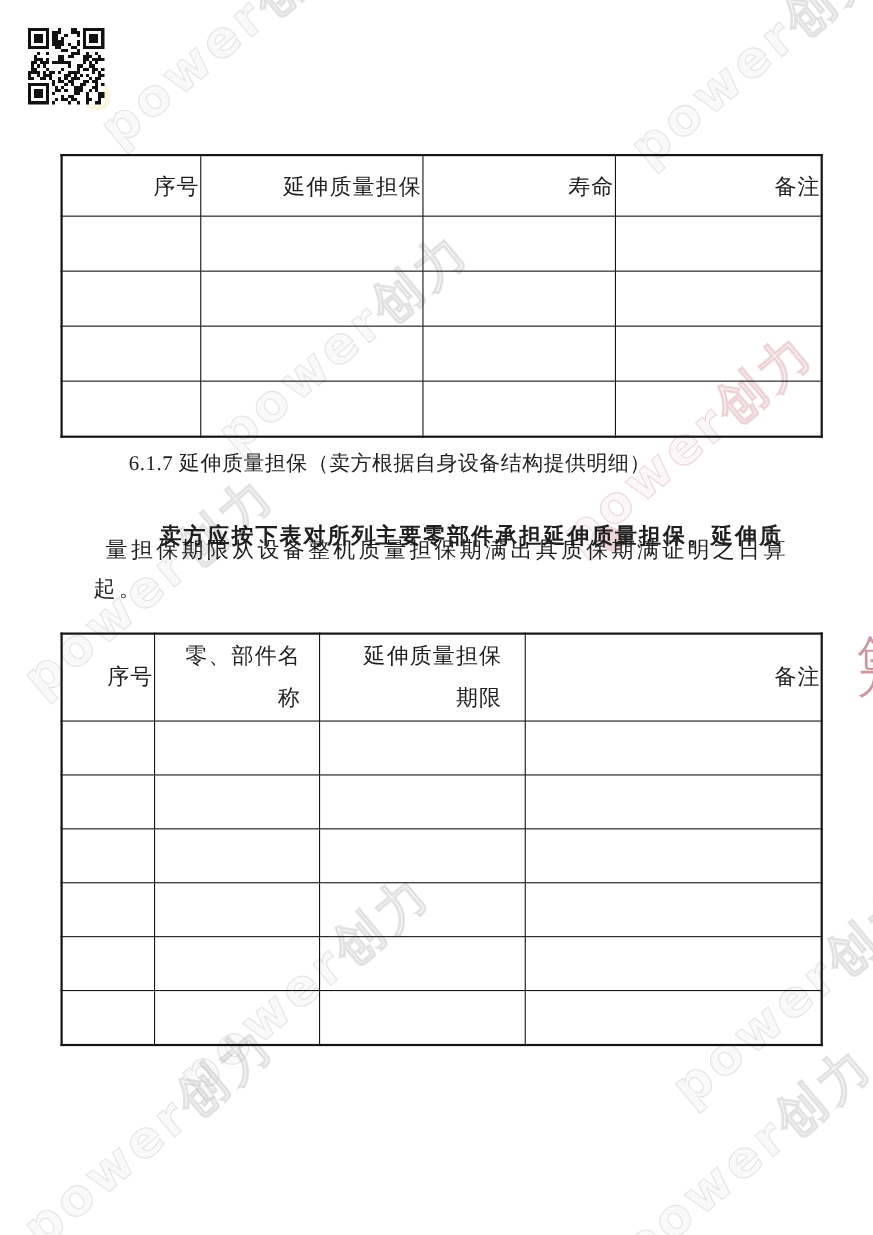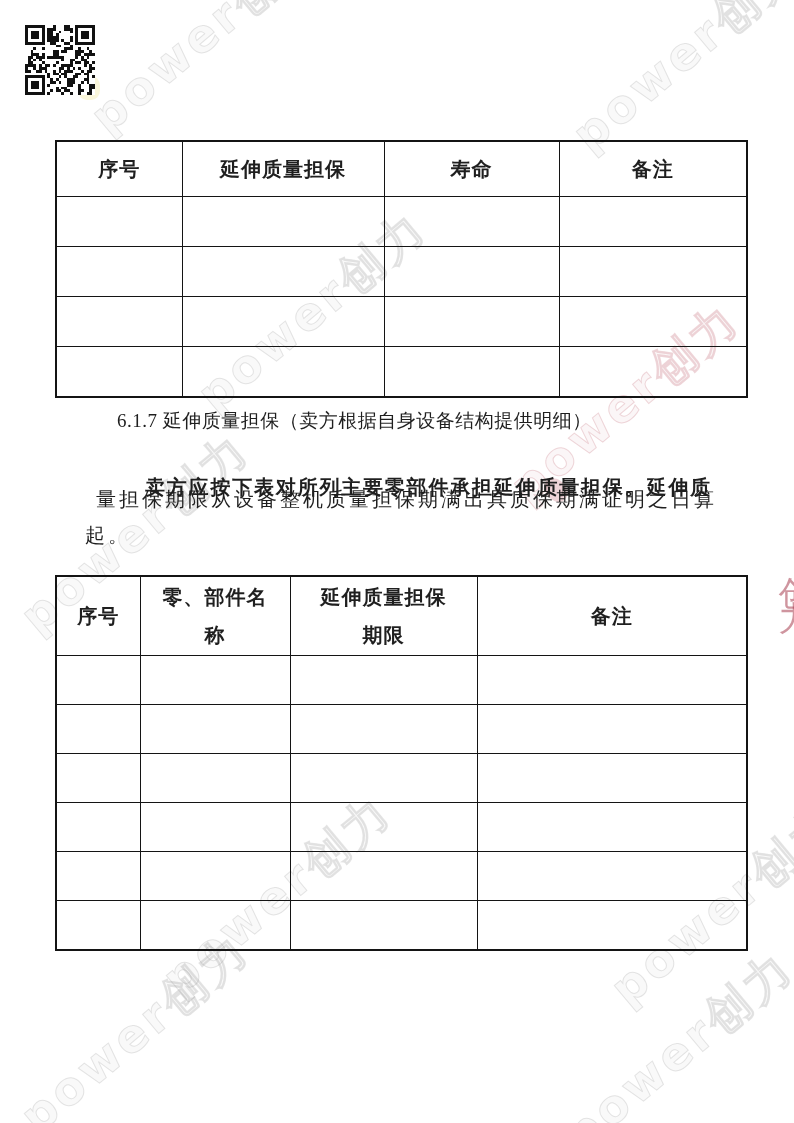--- a/index.html
+++ b/index.html
@@ -56,23 +56,23 @@
   
   table.doc{
     position:absolute;
     border-collapse:collapse;
     table-layout:fixed;
     border:2px solid #141414;
   }
   table.doc th,table.doc td{
     border:1.5px solid #141414;
     padding:0;
-    font-weight:bold;
+    font-weight:normal;
     font-size:20px;
-    text-align:center;
+    text-align:right;
     vertical-align:middle;
     letter-spacing:1px;
   }
   #table1{left:55px;top:140px;width:691px;}
   #table1 th{height:54px;}
   #table1 td{height:49px;}
   #table2{left:55px;top:575px;width:691px;}
   #table2 th{height:78px;line-height:38px;}
   #table2 td{height:48px;}
   #table2 th.wrap-narrow{padding:0 16px;}

